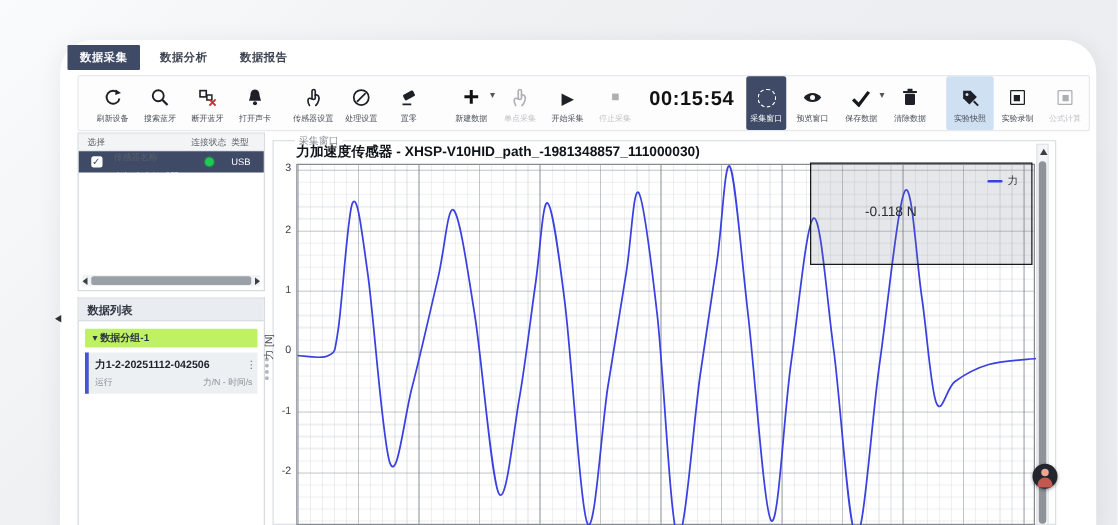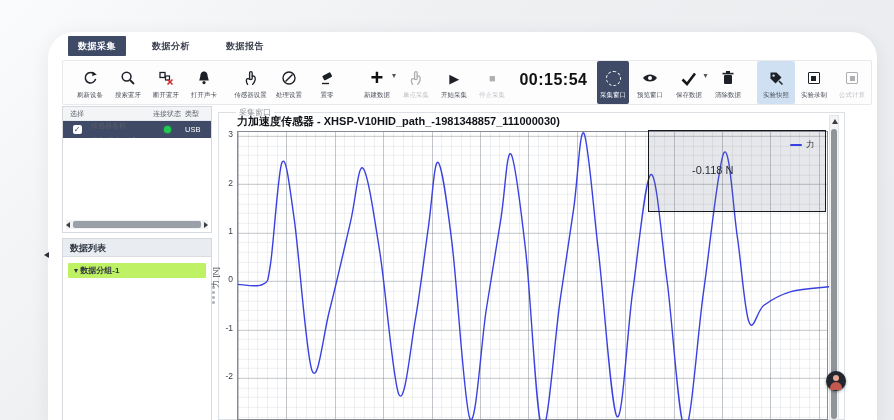--- a/index.html
+++ b/index.html
@@ -8,21 +8,21 @@
   body { position:relative;
     background:linear-gradient(135deg,#fafbfc 0%,#eef0f2 35%,#e9ebee 100%); }
 
   .abs { position:absolute; }
 
   
   .win { left:48px; top:32px; width:829px; height:388px; background:#fff;
     border-radius:26px 26px 0 0; box-shadow:0 3px 18px rgba(40,50,70,.08); }
 
   
-  .tabbar { left:68px; top:36px; height:20px; display:flex; gap:16px; }
+  .tabbar { left:54px; top:36px; height:20px; display:flex; gap:6px; }
   .tab { padding:0 10px; font-size:9px; line-height:20px; color:#3c4250;
     font-weight:bold; letter-spacing:.5px; cursor:default; }
   .tab.active { background:#3e4a66; color:#fff; border-radius:1px; }
 
   
   .toolbar { left:62px; top:60px; width:810px; height:45px; background:#fdfdfe;
     border:1px solid #e7e9ec; border-radius:2px; display:flex;
     align-items:stretch; padding-left:8px; }
   .tbtn { width:43px; display:flex; flex-direction:column; align-items:center;
     justify-content:flex-end; padding-bottom:4px; gap:3px; border-radius:2px; }
@@ -318,20 +318,28 @@
   <div class="hscroll">
     <span class="harrow" style="border-right:4px solid #3a3d42;"></span>
     <span class="hthumb"></span>
     <span class="harrow" style="border-left:4px solid #3a3d42;"></span>
   </div>
 </div>
 
 <div class="abs panel" style="left:62px; top:238px; width:150px; height:182px; border-bottom:none;">
   <div class="phead">数据列表</div>
   <div class="groupbar">▾ 数据分组-1</div>
+  <div class="dataitem">
+    <div class="t1">力1-2-20251112-042506</div>
+    <div class="t2">
+      <span>运行</span>
+      <span>力/N - 时间/s</span>
+    </div>
+    <span class="kebab">⋮</span>
+  </div>
 </div>
 
 <div class="abs collapse"></div>
 <div class="abs splitdots">
     <i></i>
     <i></i>
     <i></i>
     <i></i>
   </div>
 

